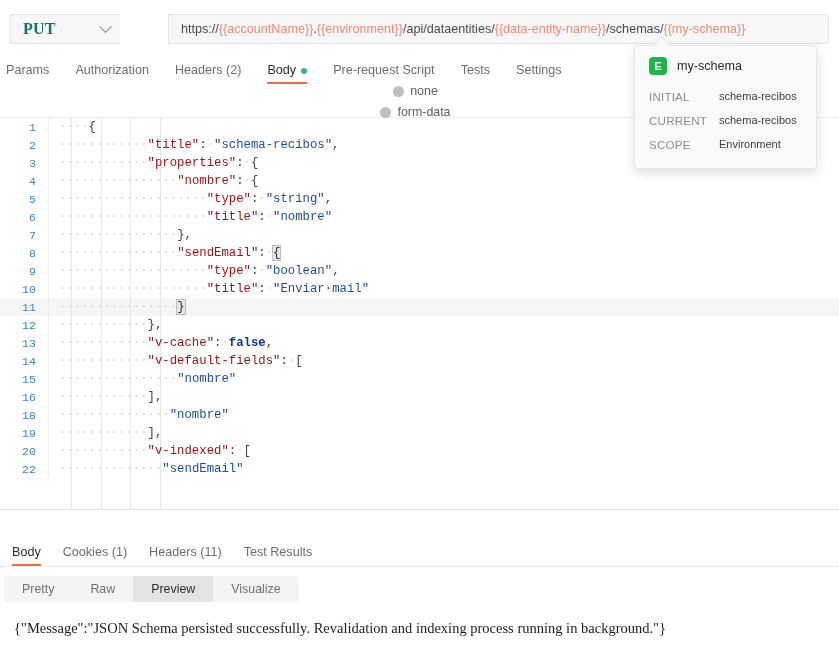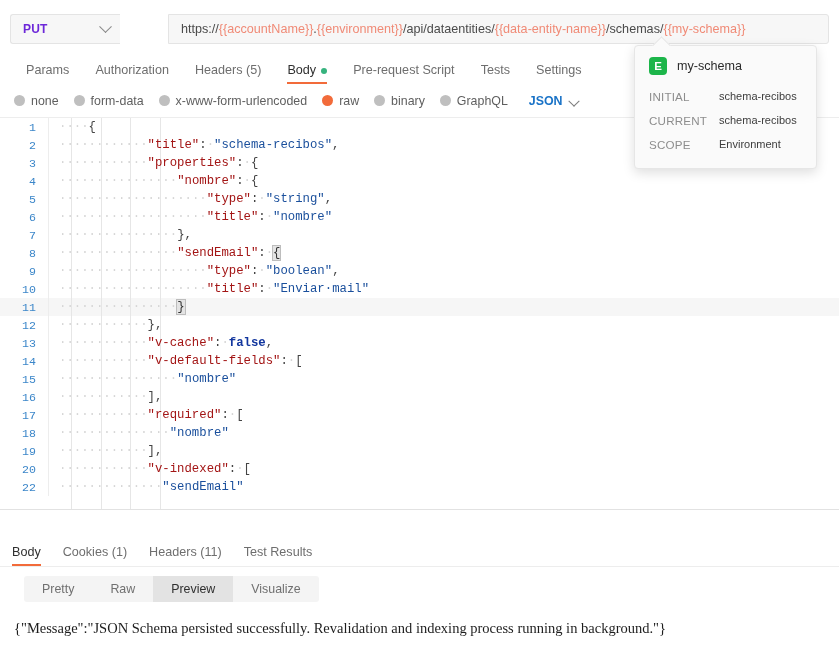--- a/index.html
+++ b/index.html
@@ -20,21 +20,21 @@
   .method-box {
     width: 110px;
     background: #f7f7f7;
     border: 1px solid #e4e4e4;
     border-right: none;
     border-radius: 3px 0 0 3px;
     display: flex; align-items: center; justify-content: space-between;
     padding: 0 10px 0 12px;
   }
   .method-label {
-    font-size: 12px; font-weight: 700; color: #6d28d9; letter-spacing: .2px;
+    font-size: 16px; font-weight: 700; color: #0f766e; letter-spacing: .2px; font-family: Liberation Serif, serif;
   }
   .chev {
     width: 9px; height: 9px;
     border-right: 1.4px solid #8a8a8a;
     border-bottom: 1.4px solid #8a8a8a;
     transform: rotate(45deg) translate(-2px,-2px);
   }
   .url-box {
     flex: 1;
     background: #f7f7f7;
@@ -47,21 +47,21 @@
   }
   .url-text {
     font-size: 12.6px; color: #4a4a4a; white-space: nowrap;
   }
   .url-text .var { color: #f08a76; }
 
   
   .req-tabs {
     display: flex; align-items: flex-end;
     gap: 26px;
-    padding: 0 26px;
+    padding: 0 6px;
     margin-top: 12px;
     height: 28px;
   }
   .req-tab {
     font-size: 12.6px; color: #6e6e6e;
     padding-bottom: 7px;
     position: relative;
     white-space: nowrap;
     cursor: pointer;
   }
@@ -76,20 +76,21 @@
     border-radius: 50%; background: #36b37e;
     margin-left: 5px; vertical-align: middle;
   }
 
   
   .body-types {
     display: flex; align-items: center; gap: 7px;
     padding: 0 14px;
     height: 34px;
     border-bottom: 1px solid #ededed;
+    flex-direction: column;
   }
   .radio-opt {
     display: flex; align-items: center; gap: 6px;
     margin-right: 8px; cursor: pointer;
   }
   .radio {
     width: 11px; height: 11px; border-radius: 50%;
     background: #bfbfbf; flex: none;
   }
   .radio.on { background: #f26b3a; }
@@ -194,21 +195,21 @@
   }
   .resp-tab {
     font-size: 12.6px; color: #6e6e6e;
     padding-bottom: 7px; position: relative; cursor: pointer;
   }
   .resp-tab.active { color: #2f2f2f; }
   .resp-tab.active::after {
     content: ""; position: absolute; left: 0; right: 0; bottom: 0;
     height: 2px; background: #f26b3a;
   }
-  .seg-wrap { padding: 9px 12px 0 24px; }
+  .seg-wrap { padding: 9px 12px 0 4px; }
   .segmented {
     display: inline-flex; background: #f4f4f4; border-radius: 3px;
     overflow: hidden;
   }
   .seg {
     font-size: 12.4px; color: #707070;
     padding: 6px 18px; cursor: pointer;
   }
   .seg.active { background: #e3e3e3; color: #2f2f2f; }
   .resp-body {
@@ -227,21 +228,21 @@
     <span class="chev"></span>
   </div>
   <div class="url-box">
     <span class="url-text" id="url-text"><span>https://</span><span class="var">{{accountName}}</span><span>.</span><span class="var">{{environment}}</span><span>/api/dataentities/</span><span class="var">{{data-entity-name}}</span><span>/schemas/</span><span class="var">{{my-schema}}</span></span>
   </div>
 </div>
 
 <div class="req-tabs" id="req-tabs">
     <div class="req-tab"><span>Params</span></div>
     <div class="req-tab"><span>Authorization</span></div>
-    <div class="req-tab"><span>Headers (5)</span></div>
+    <div class="req-tab"><span>Headers (2)</span></div>
     <div class="req-tab active"><span>Body</span><span class="tab-dot"></span></div>
     <div class="req-tab"><span>Pre-request Script</span></div>
     <div class="req-tab"><span>Tests</span></div>
     <div class="req-tab"><span>Settings</span></div>
   </div>
 
 <div class="body-types" id="body-types">
     <div class="radio-opt">
       <span class="radio"></span>
       <span class="radio-label">none</span>
@@ -289,21 +290,20 @@
       <div class="code-line"><div class="gutter">7</div><div class="code-body"><span class="ws">····</span><span class="ws">····</span><span class="ws">····</span><span class="ws">····</span><span class="p">}</span><span class="p">,</span></div></div>
       <div class="code-line"><div class="gutter">8</div><div class="code-body"><span class="ws">····</span><span class="ws">····</span><span class="ws">····</span><span class="ws">····</span><span class="k">"sendEmail"</span><span class="p">:</span><span class="ws">·</span><span class="match">{</span></div></div>
       <div class="code-line"><div class="gutter">9</div><div class="code-body"><span class="ws">····</span><span class="ws">····</span><span class="ws">····</span><span class="ws">····</span><span class="ws">····</span><span class="k">"type"</span><span class="p">:</span><span class="ws">·</span><span class="s">"boolean"</span><span class="p">,</span></div></div>
       <div class="code-line"><div class="gutter">10</div><div class="code-body"><span class="ws">····</span><span class="ws">····</span><span class="ws">····</span><span class="ws">····</span><span class="ws">····</span><span class="k">"title"</span><span class="p">:</span><span class="ws">·</span><span class="s">"Enviar·mail"</span></div></div>
       <div class="code-line active"><div class="gutter">11</div><div class="code-body"><span class="ws">····</span><span class="ws">····</span><span class="ws">····</span><span class="ws">····</span><span class="match">}</span></div></div>
       <div class="code-line"><div class="gutter">12</div><div class="code-body"><span class="ws">····</span><span class="ws">····</span><span class="ws">····</span><span class="p">}</span><span class="p">,</span></div></div>
       <div class="code-line"><div class="gutter">13</div><div class="code-body"><span class="ws">····</span><span class="ws">····</span><span class="ws">····</span><span class="k">"v-cache"</span><span class="p">:</span><span class="ws">·</span><span class="b">false</span><span class="p">,</span></div></div>
       <div class="code-line"><div class="gutter">14</div><div class="code-body"><span class="ws">····</span><span class="ws">····</span><span class="ws">····</span><span class="k">"v-default-fields"</span><span class="p">:</span><span class="ws">·</span><span class="p">[</span></div></div>
       <div class="code-line"><div class="gutter">15</div><div class="code-body"><span class="ws">····</span><span class="ws">····</span><span class="ws">····</span><span class="ws">····</span><span class="s">"nombre"</span></div></div>
       <div class="code-line"><div class="gutter">16</div><div class="code-body"><span class="ws">····</span><span class="ws">····</span><span class="ws">····</span><span class="p">]</span><span class="p">,</span></div></div>
-      <div class="code-line"><div class="gutter">17</div><div class="code-body"><span class="ws">····</span><span class="ws">····</span><span class="ws">····</span><span class="k">"required"</span><span class="p">:</span><span class="ws">·</span><span class="p">[</span></div></div>
       <div class="code-line"><div class="gutter">18</div><div class="code-body"><span class="ws">····</span><span class="ws">····</span><span class="ws">····</span><span class="ws">···</span><span class="s">"nombre"</span></div></div>
       <div class="code-line"><div class="gutter">19</div><div class="code-body"><span class="ws">····</span><span class="ws">····</span><span class="ws">····</span><span class="p">]</span><span class="p">,</span></div></div>
       <div class="code-line"><div class="gutter">20</div><div class="code-body"><span class="ws">····</span><span class="ws">····</span><span class="ws">····</span><span class="k">"v-indexed"</span><span class="p">:</span><span class="ws">·</span><span class="p">[</span></div></div>
       <div class="code-line"><div class="gutter">22</div><div class="code-body"><span class="ws">····</span><span class="ws">····</span><span class="ws">····</span><span class="ws">··</span><span class="s">"sendEmail"</span></div></div>
     </div>
 </div>
 
 <div class="tooltip">
   <div class="tt-head">
     <span class="tt-badge">E</span>

